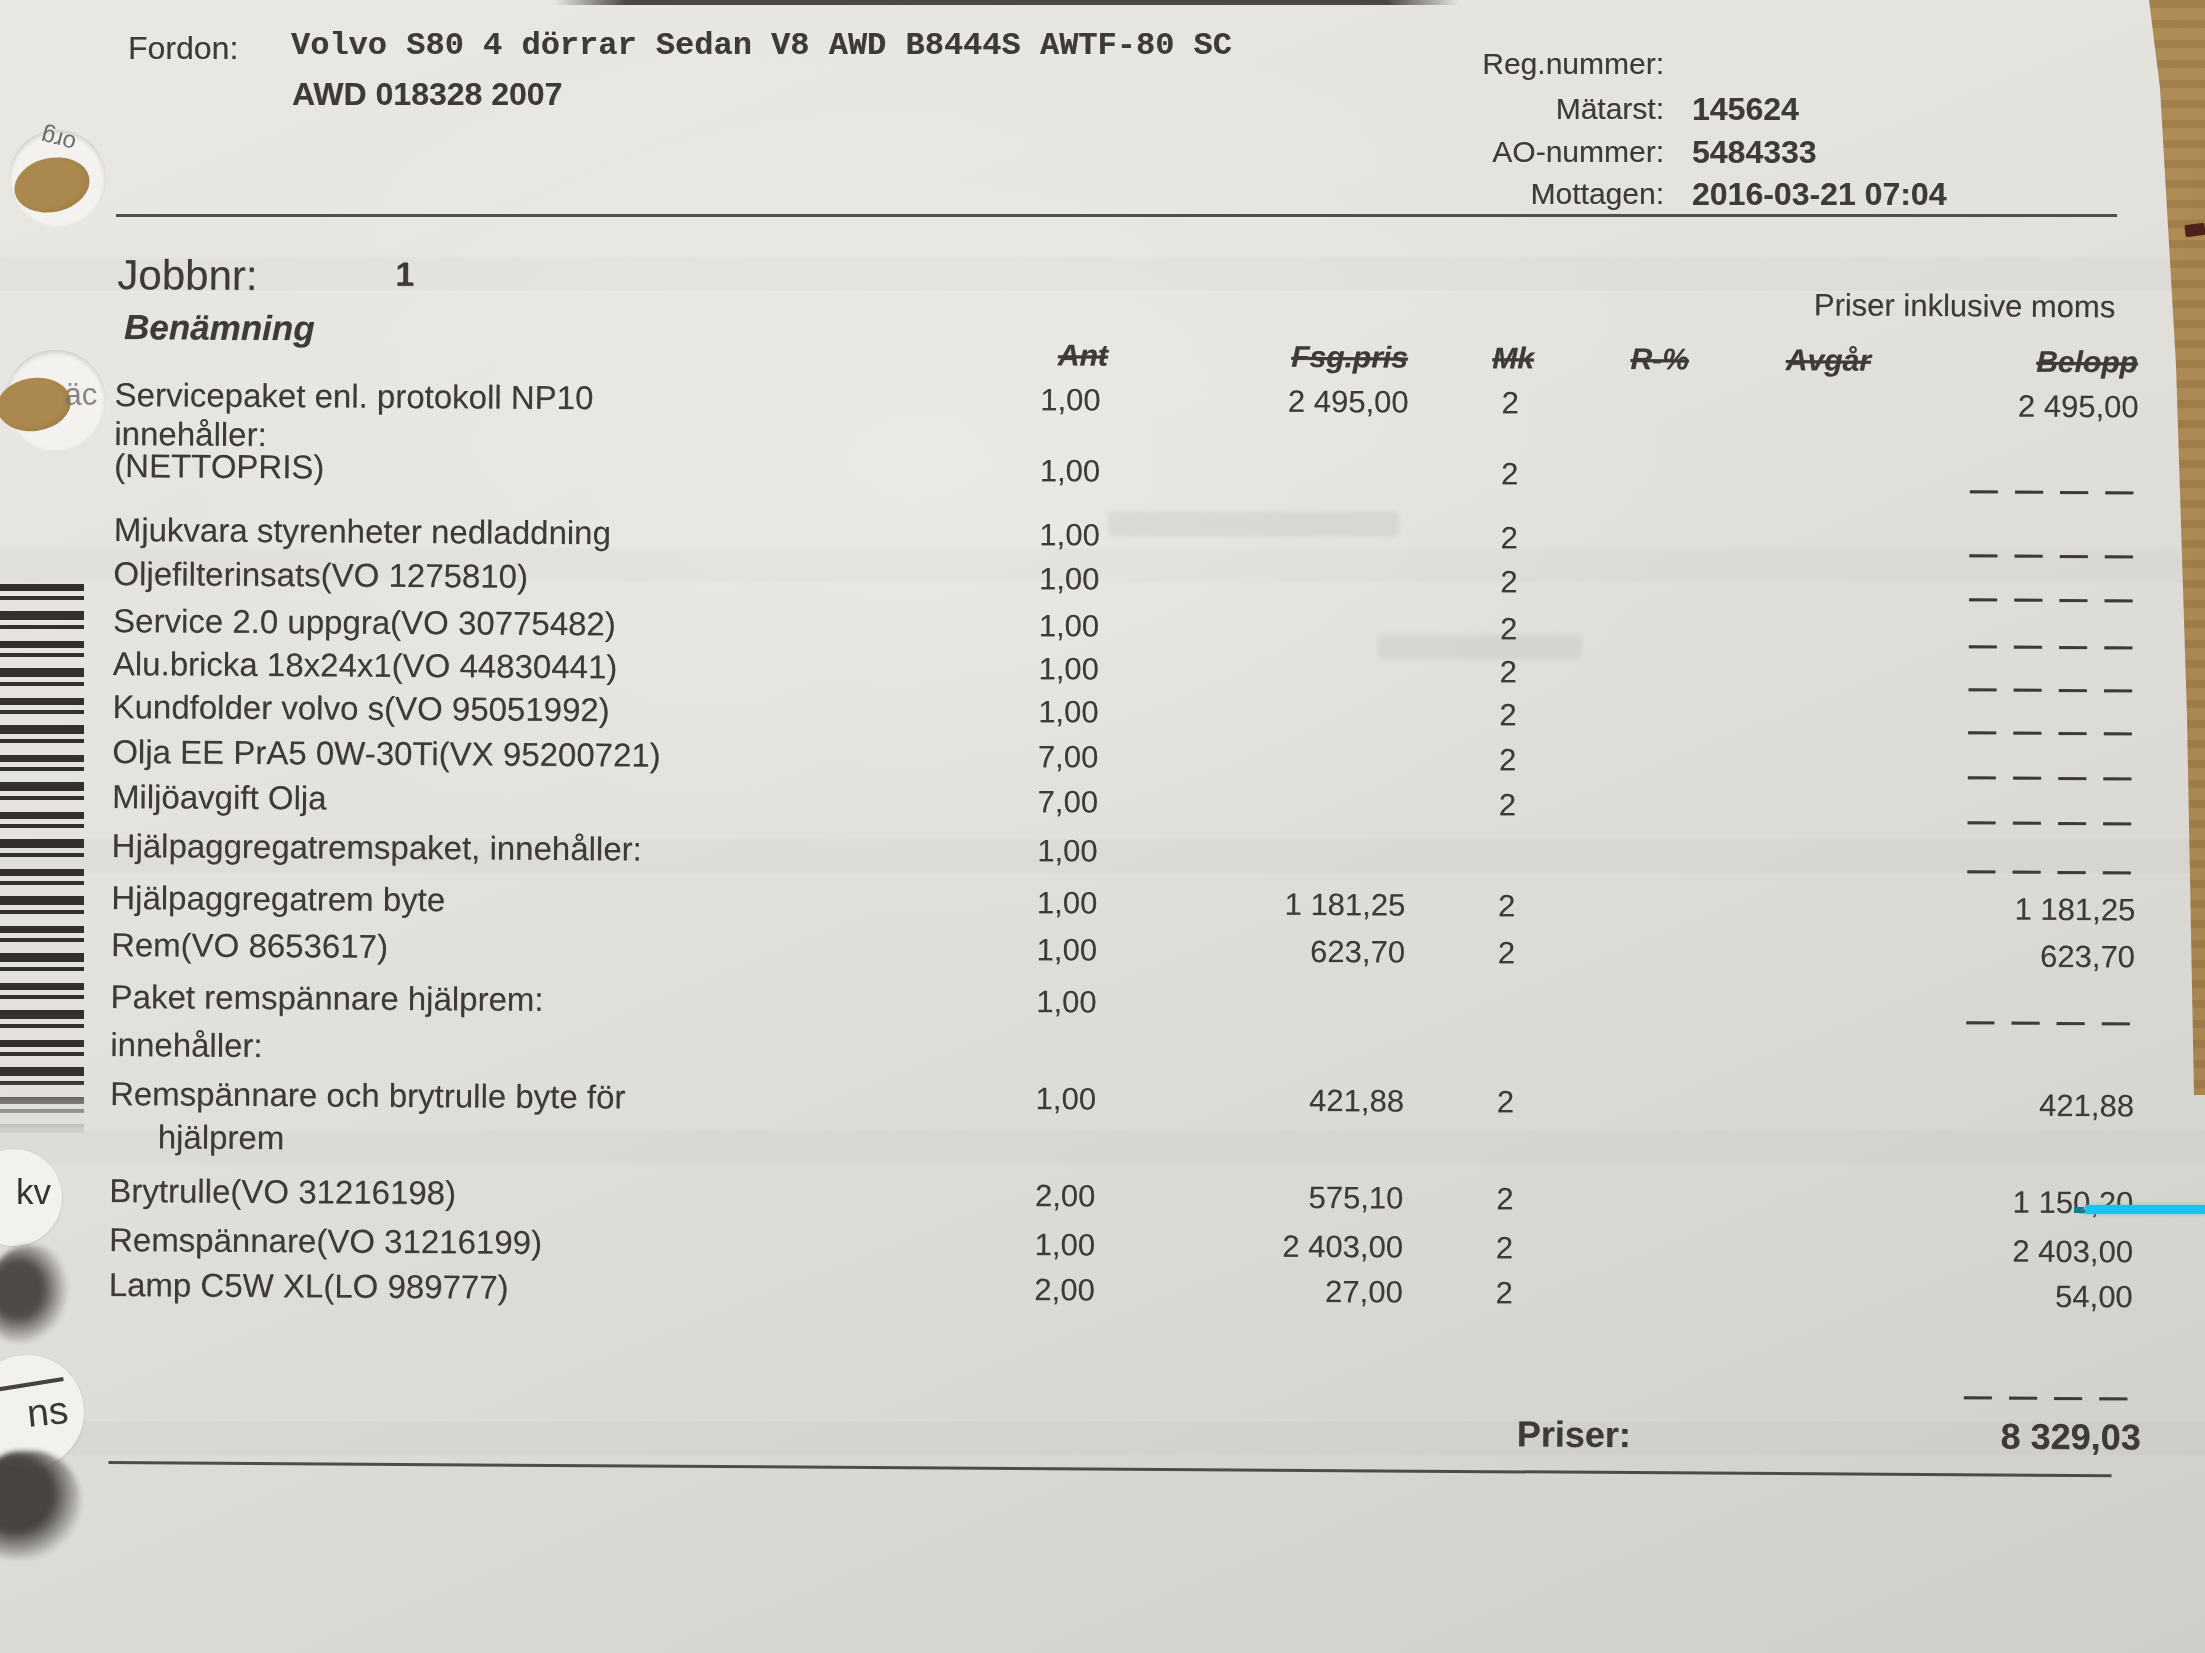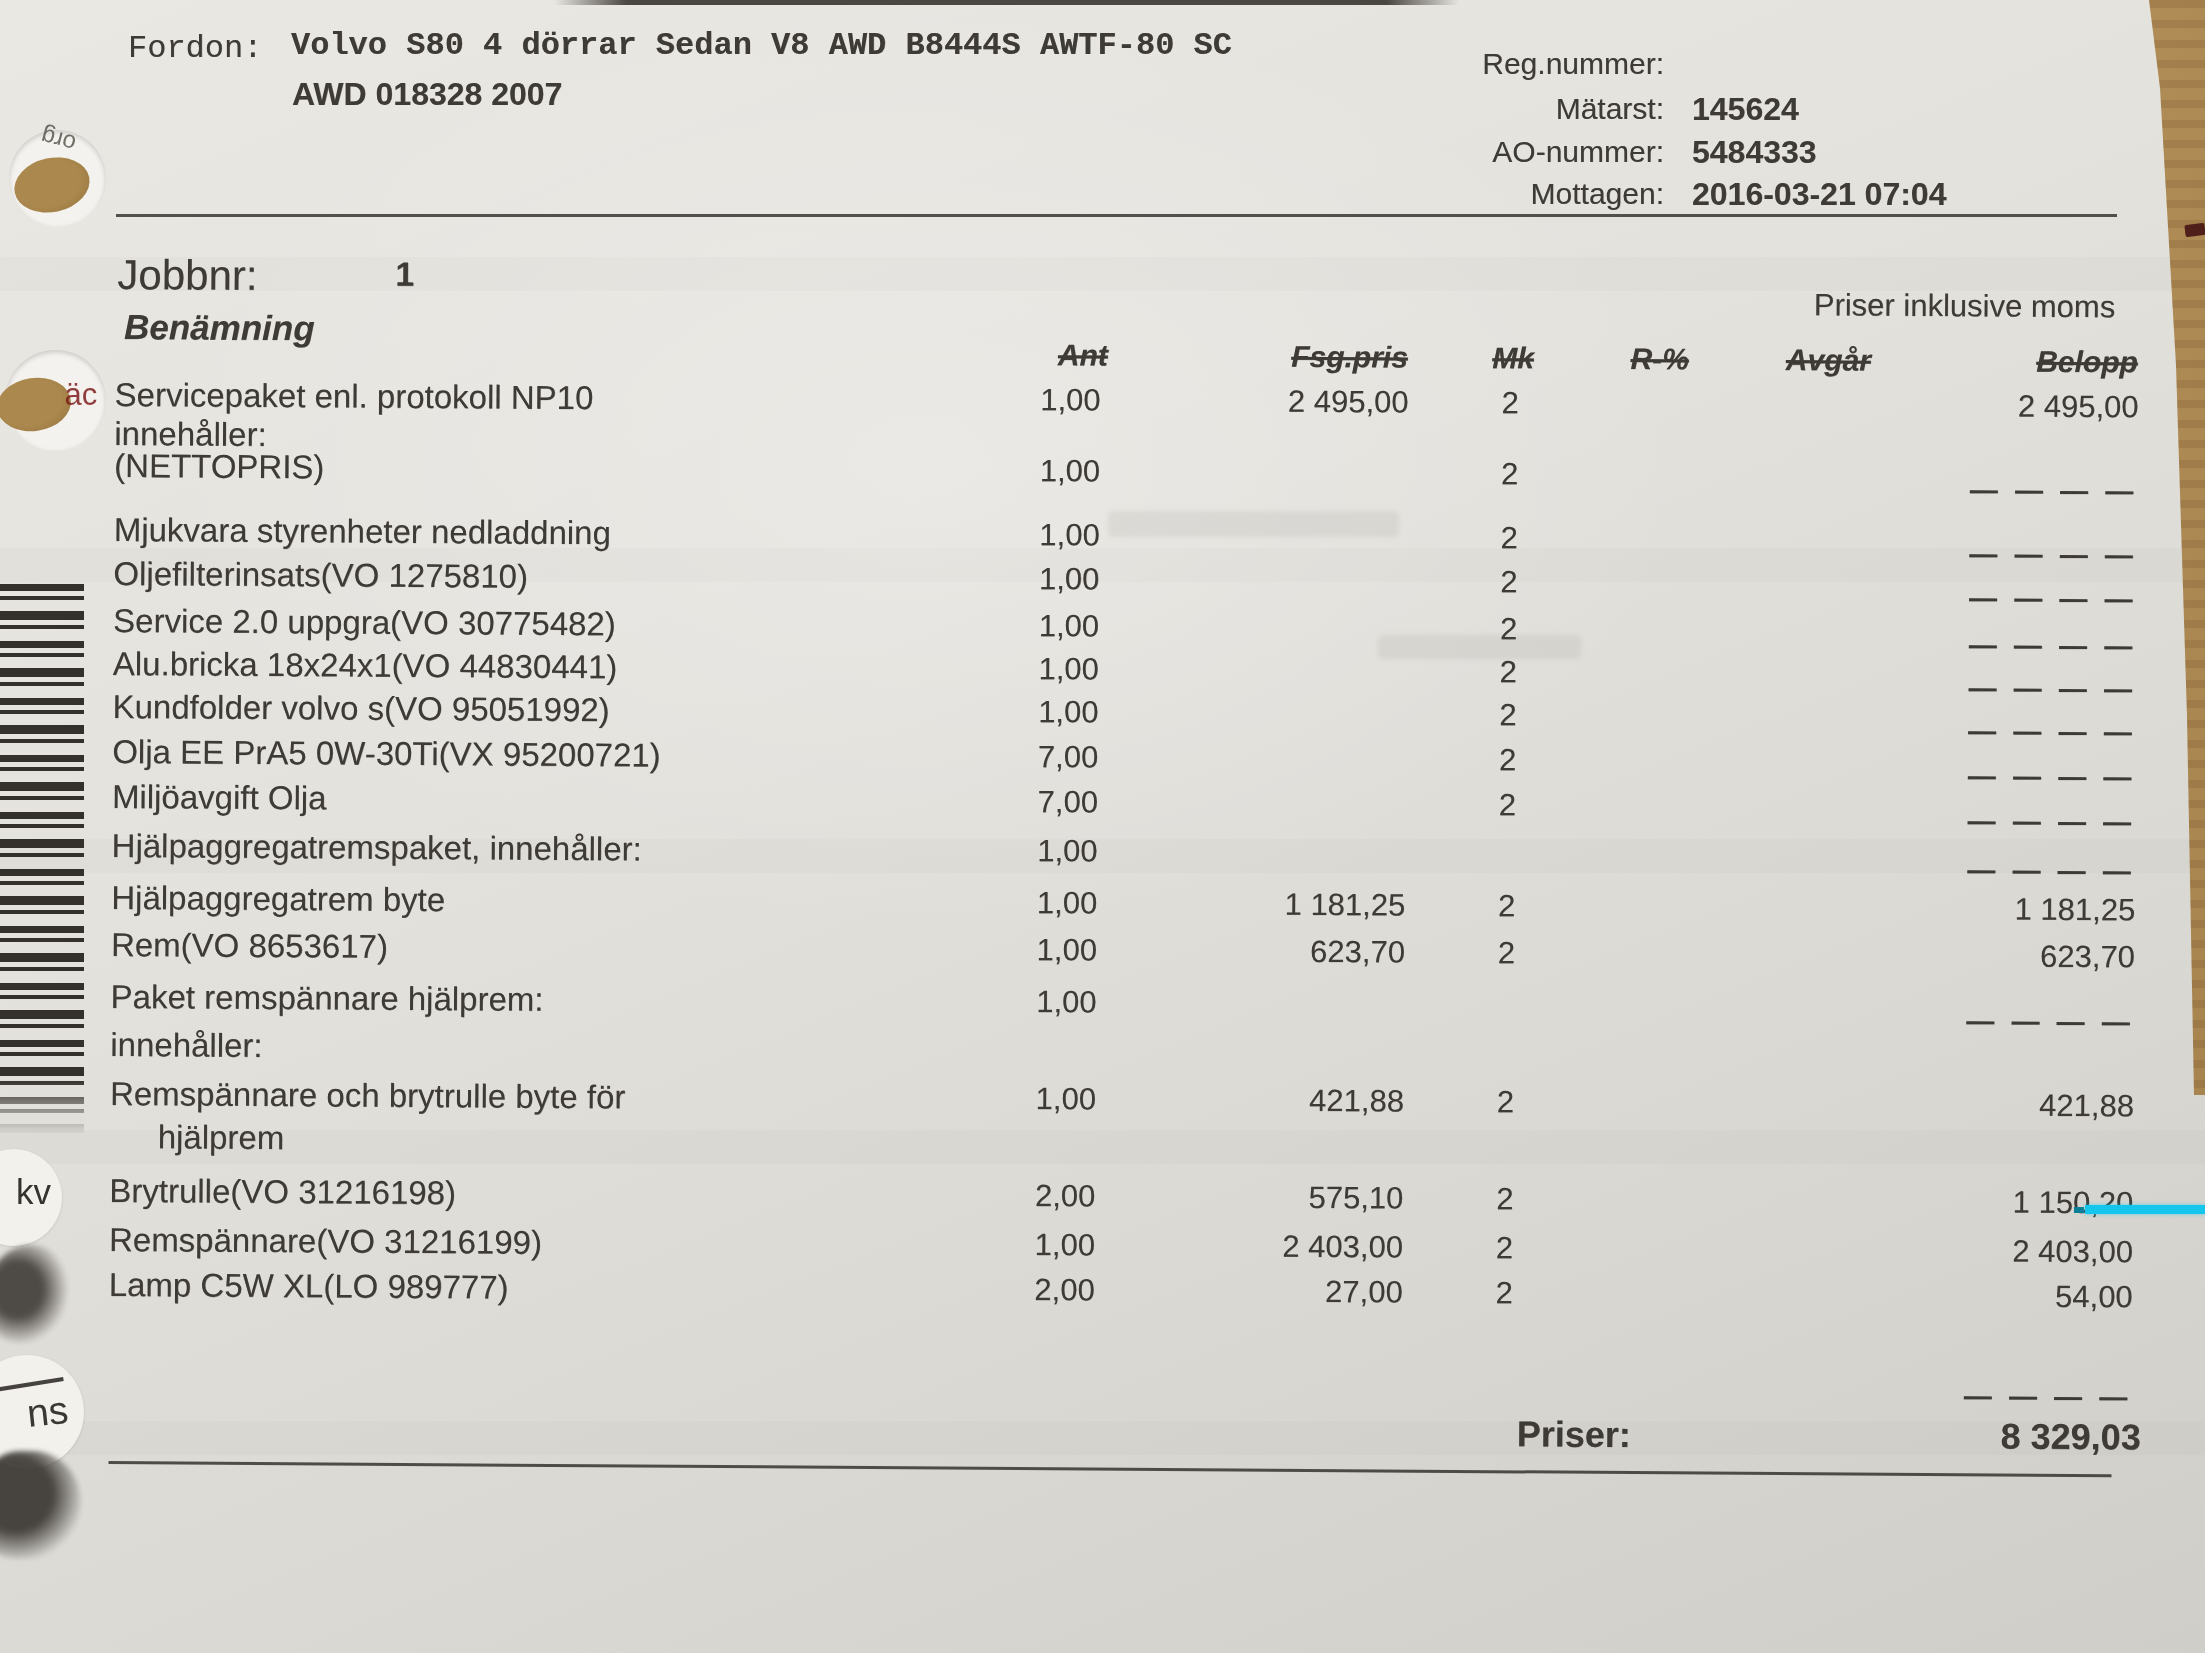--- a/index.html
+++ b/index.html
@@ -23,21 +23,21 @@
   }
   .table-gap-top{position:absolute;left:554px;top:0;width:905px;height:4.7px;
     background:linear-gradient(to right, rgba(47,43,38,0), #2f2b26 8%, #2f2b26 92%, rgba(47,43,38,0));opacity:.85;}
   .maroon-dash{position:absolute;left:2185px;top:224px;width:20px;height:12px;background:#4f1f19;border-radius:2px;transform:rotate(-7deg);}
 
   
   .ink{color:#3e3b36;text-shadow:0.3px 0.3px 0.6px rgba(70,66,60,.45);}
   .abs{position:absolute;}
 
   
-  .fordon-label{left:128px;top:30px;font-size:32px;font-family:Liberation Mono, monospace;}
+  .fordon-label{left:128px;top:30px;font-size:32px;}
   .veh1{left:291px;top:27px;font-size:32px;font-weight:700;font-family:Liberation Mono, monospace;}
   .veh2{left:292px;top:76px;font-size:32px;font-weight:700;}
   .meta-label{left:1419px;width:245px;text-align:right;font-size:30px;}
   .meta-value{left:1692px;font-size:32px;font-weight:700;}
   .rule-top{left:116px;top:214px;width:2001px;height:2.7px;background:#46433e;opacity:.92;}
 
   
   #doc-body{position:absolute;inset:0;transform:rotate(0.38deg);transform-origin:115px 338px;}
   .jobbnr-label{left:117px;top:251px;font-size:42px;font-weight:400;}
   .jobbnr-value{left:395px;top:253px;font-size:34px;font-weight:700;}
@@ -69,21 +69,21 @@
 
   
   .hole{position:absolute;border-radius:50%;background:#f4f2ee;box-shadow:inset 0 2px 5.4px rgba(0,0,0,.18);}
   .hole .wood-blob{position:absolute;background:radial-gradient(ellipse at 45% 45%, #ab884d 55%, #93713d 100%);border-radius:50%;}
   .ghost{position:absolute;color:#5a5750;font-size:24px;opacity:.85;}
   #hole1{left:8.8px;top:130px;width:97px;height:97px;}
   #hole1 .wood-blob{left:5.4px;top:28px;width:76px;height:54px;transform:rotate(-12deg);}
   #hole1 .ghost{left:32px;top:-4px;transform:rotate(-165deg);}
   #hole2{left:5.4px;top:350px;width:101px;height:101px;}
   #hole2 .wood-blob{left:-8px;top:28px;width:74px;height:53px;transform:rotate(-8deg);}
-  #hole2 .ghost{left:59px;top:27px;font-size:31px;color:#7f1d1d;transform:none;}
+  #hole2 .ghost{left:59px;top:27px;font-size:31px;color:#737373;transform:none;}
   #barcode{position:absolute;left:0;top:584px;width:84px;height:551px;
     background:repeating-linear-gradient(to bottom,#34302b 0 6.8px,rgba(0,0,0,0) 6.8px 12px,#34302b 12px 16px,rgba(0,0,0,0) 16px 27px,#34302b 27px 36px,rgba(0,0,0,0) 36px 41px,#34302b 41px 45px,rgba(0,0,0,0) 45px 57px);
     -webkit-mask-image:linear-gradient(to bottom,#000 90%,transparent);mask-image:linear-gradient(to bottom,#000 90%,transparent);}
   .sticker{position:absolute;border-radius:50%;background:#f3f1ec;box-shadow:0 0.7px 2.7px rgba(0,0,0,.12);}
   #sticker-kv{left:-35px;top:1149px;width:97px;height:97px;}
   #sticker-kv .label{position:absolute;left:51px;top:23px;font-size:35px;color:#35332f;}
   #sticker-ns{left:-30px;top:1355px;width:114px;height:114px;}
   #sticker-ns .label{position:absolute;left:57px;top:35px;font-size:39px;color:#3a3835;transform:rotate(-6deg);}
   #sticker-ns .stripe{position:absolute;left:-6.8px;top:30px;width:101px;height:4px;background:#454240;transform:rotate(-9deg);}
   .smudge{position:absolute;filter:blur(2.7px);opacity:.88;}

